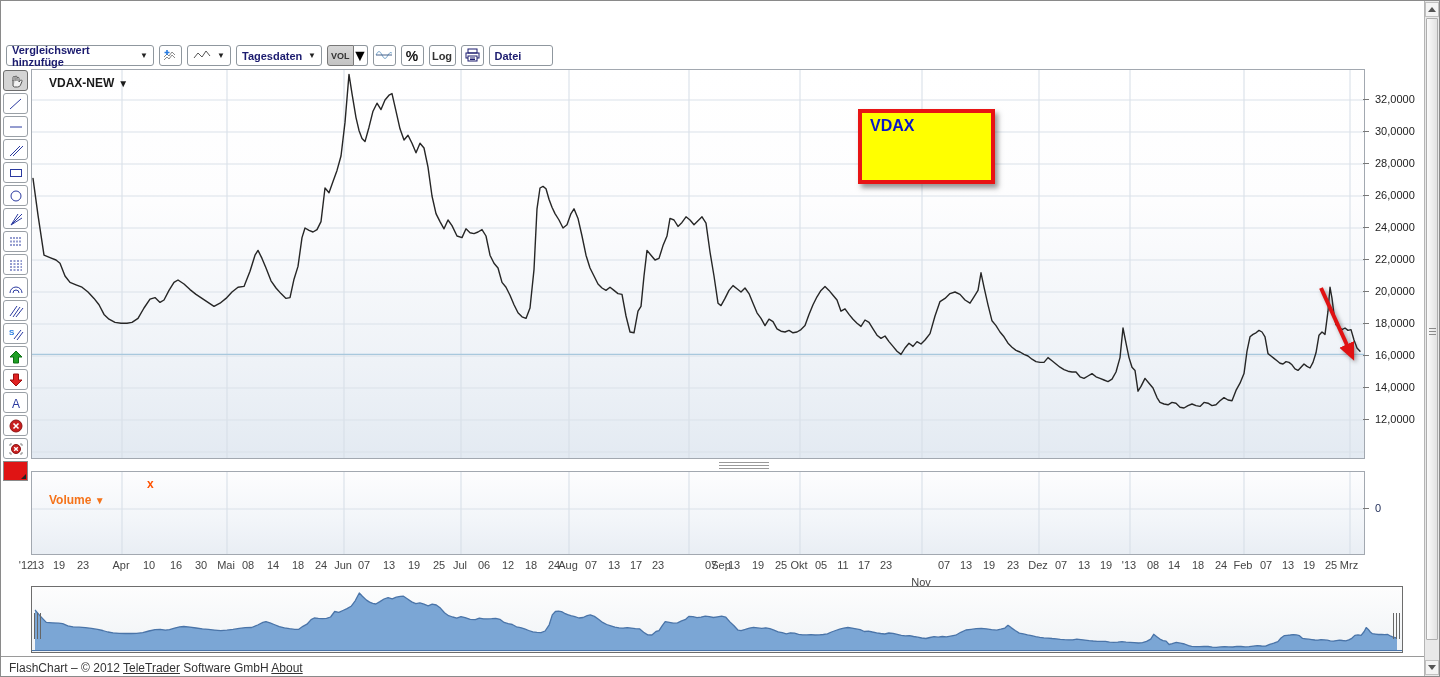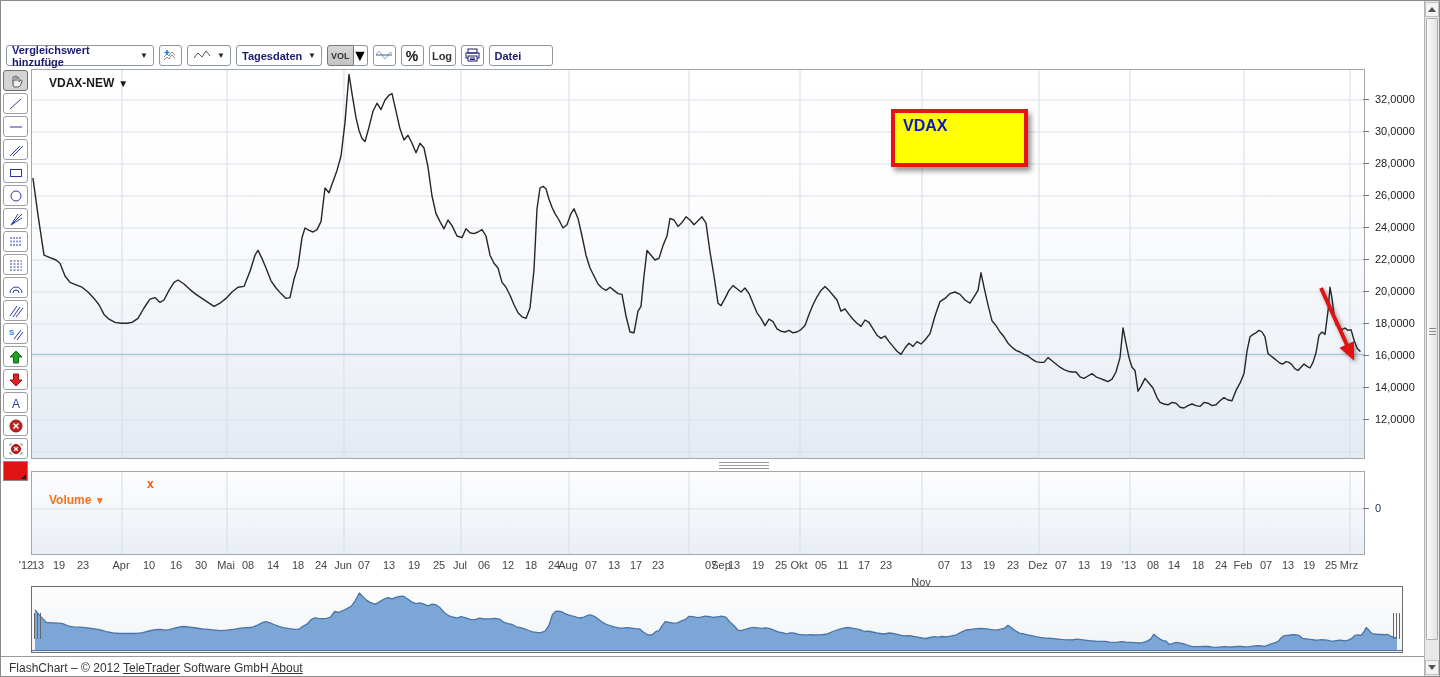--- a/index.html
+++ b/index.html
@@ -240,21 +240,21 @@
           <path d="M6.2 5.2 L9.8 8.8 M9.8 5.2 L6.2 8.8" stroke="#fff" stroke-width="1.4"></path>
         </svg>
       </div>
       <div class="swatch"></div>
     </div>
 
   <div class="main-pane">
     <div class="symbol-label">
       <span>VDAX-NEW</span><span class="caret">▼</span>
     </div>
-    <div class="anno-box" id="annoBox" style="left: 826px; top: 39px; width: 137px; height: 58px; background: rgb(255, 255, 0); border-color: rgb(232, 20, 20); color: rgb(10, 22, 200); margin-left: 33px;">
+    <div class="anno-box" id="annoBox" style="left: 826px; top: 39px; width: 137px; height: 75px; background: rgb(255, 255, 0); border-color: rgb(232, 20, 20); color: rgb(10, 22, 200);">
       <span id="annoText">VDAX</span>
     </div>
     <svg id="mainSvg" width="1332" height="388">
         <line x1="90" y1="0" x2="90" y2="388" stroke="#d5dde6" stroke-width="1"></line>
         <line x1="195" y1="0" x2="195" y2="388" stroke="#d5dde6" stroke-width="1"></line>
         <line x1="312" y1="0" x2="312" y2="388" stroke="#d5dde6" stroke-width="1"></line>
         <line x1="429" y1="0" x2="429" y2="388" stroke="#d5dde6" stroke-width="1"></line>
         <line x1="537" y1="0" x2="537" y2="388" stroke="#d5dde6" stroke-width="1"></line>
         <line x1="657" y1="0" x2="657" y2="388" stroke="#d5dde6" stroke-width="1"></line>
         <line x1="768" y1="0" x2="768" y2="388" stroke="#d5dde6" stroke-width="1"></line>

